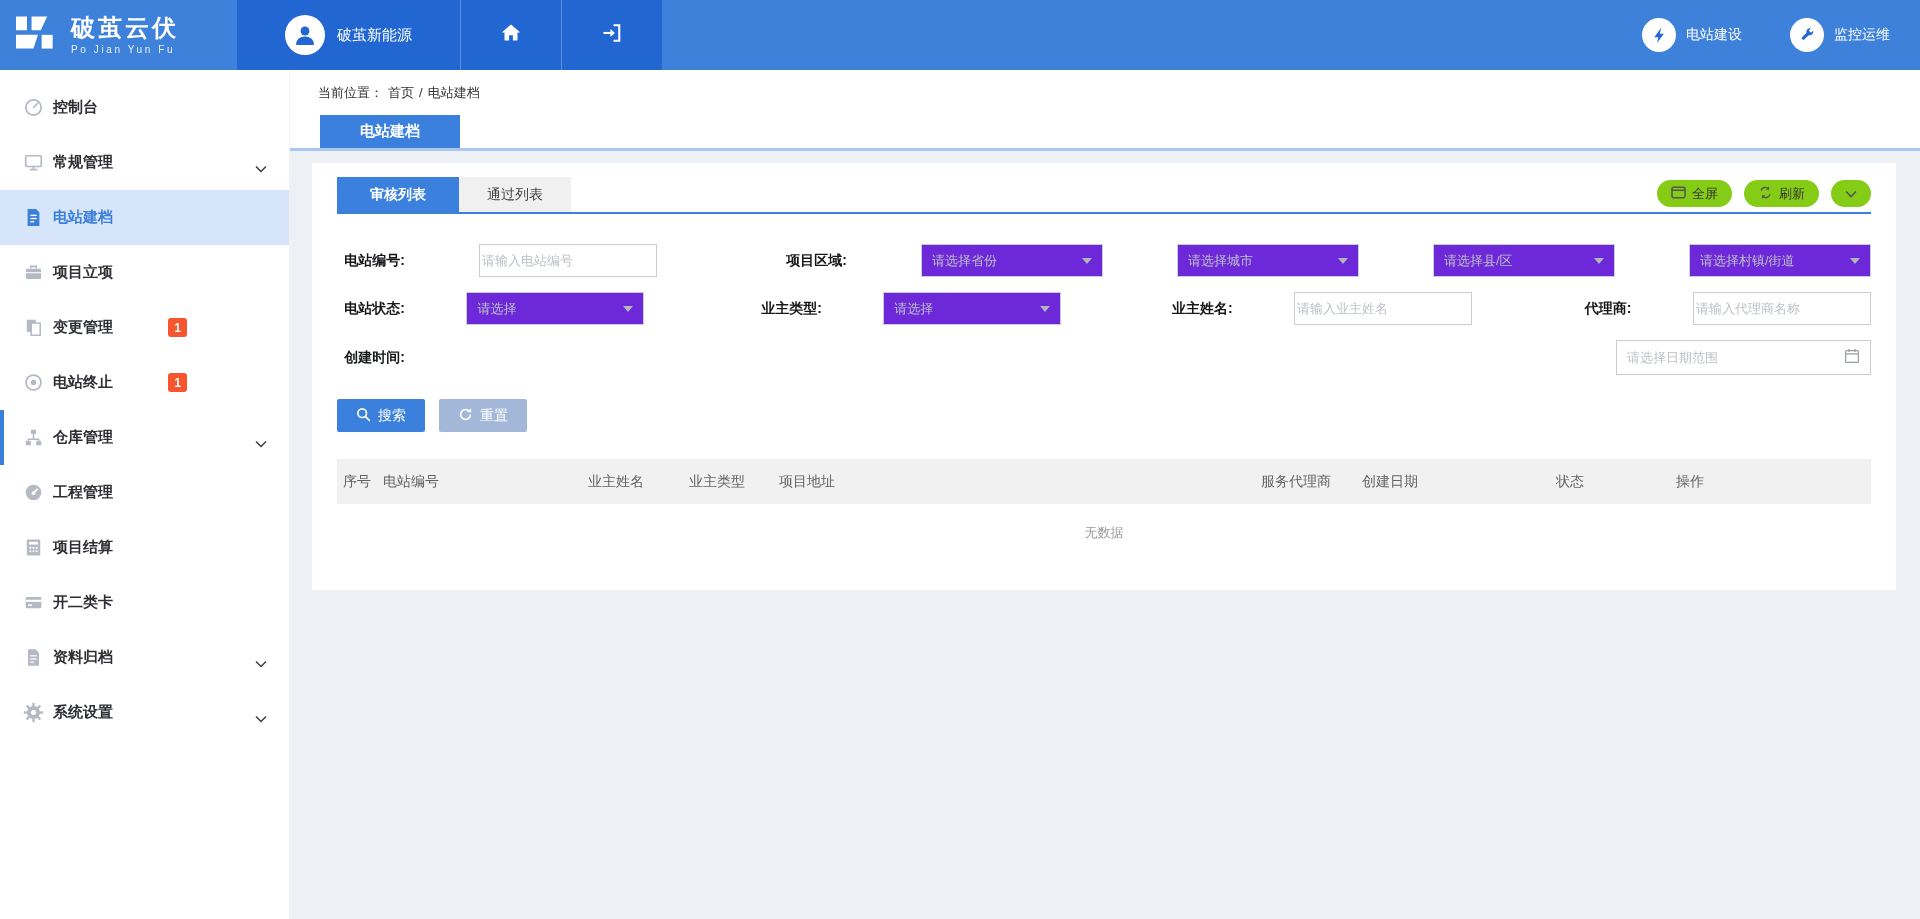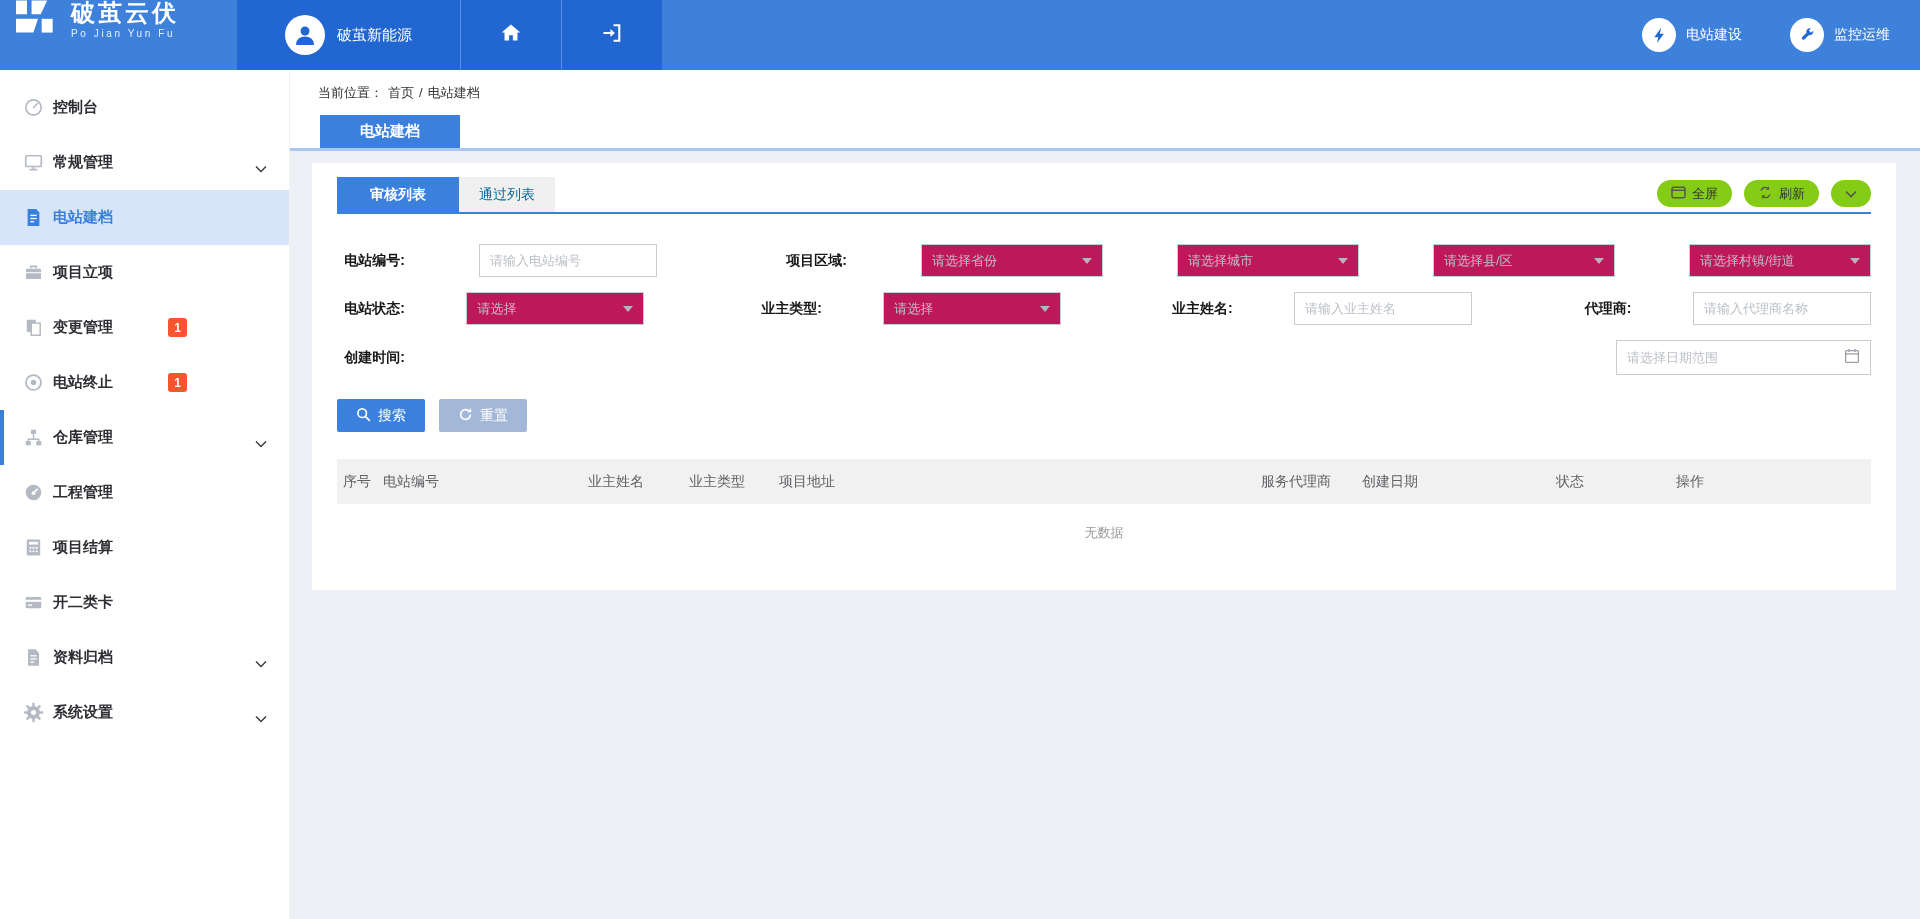--- a/index.html
+++ b/index.html
@@ -1,21 +1,21 @@
 <!DOCTYPE html>
 <html><head>
 <meta charset="utf-8">
 <style>
   * { margin:0; padding:0; box-sizing:border-box; }
   html,body { width:1920px; height:919px; overflow:hidden; }
   body { font-family:"Liberation Sans", sans-serif; background:#edf0f5; }
 
   
   .header { display:flex; height:70px; }
-  .logo-box { width:237px; background:#3d81db; display:flex; align-items:flex-start; padding-left:16px; gap:11px; }
+  .logo-box { width:237px; background:#3d81db; display:flex; align-items:center; padding-left:16px; gap:11px; }
   .logo-cn { color:#fff; font-size:24px; font-weight:700; letter-spacing:3px; line-height:1.1; }
   .logo-en { color:#e8f1fd; font-size:10px; letter-spacing:2.6px; margin-top:2px; }
   .header-dark { display:flex; background:#2166d1; }
   .hcell { display:flex; align-items:center; justify-content:center; }
   .hcell + .hcell { border-left:1px solid rgba(255,255,255,0.28); }
   .user-cell { width:223px; gap:12px; }
   .avatar { width:40px; height:40px; border-radius:50%; background:#fff; display:flex; align-items:center; justify-content:center; }
   .company { color:#fff; font-size:15px; }
   .icon-cell { width:101px; cursor:pointer; }
   .header-rest { flex:1; background:#3d81db; display:flex; align-items:center; justify-content:flex-end; gap:48px; padding-right:30px; }
@@ -41,34 +41,34 @@
   .topbar { background:#fff; border-bottom:3px solid #a9c7ef; }
   .breadcrumb { height:45px; display:flex; align-items:center; padding-left:28px; font-size:13px; color:#333; gap:5px; }
   .breadcrumb .bc-link { cursor:pointer; }
   .page-tab { margin-left:30px; width:140px; height:33px; background:#3a80dc; color:#fff; font-size:15px; font-weight:700; display:flex; align-items:center; justify-content:center; cursor:pointer; }
 
   .panel { margin:12px 24px 16px 22px; background:#fff; padding:14px 25px 22px; min-height:427px; }
   .panel-head { display:flex; justify-content:space-between; align-items:flex-end; border-bottom:2px solid #3a80dc; }
   .ptabs { display:flex; }
   .ptab { height:35px; display:flex; align-items:center; justify-content:center; font-size:14px; cursor:pointer; }
   .ptab.active { width:122px; background:#3a80dc; color:#fff; font-weight:700; }
-  .ptab.plain { width:96px; background:#f0f0f0; color:#0369a1;text-align:right; }
+  .ptab.plain { width:112px; background:#f0f0f0; color:#404040;text-align:right; }
   .pactions { display:flex; align-items:center; gap:12px; padding-bottom:5px; }
   .pill { height:27px; background:#84cc16; border-radius:14px; display:flex; align-items:center; gap:6px; padding:0 14px; font-size:13px; color:#333; border:none; cursor:pointer; }
 
   
   .filters { margin-top:30px; }
   .frow { display:flex; align-items:center; margin-bottom:15px;justify-content:space-between; }
   .flabel { width:68px; font-size:14px; font-weight:700; color:#17181a; text-align:right; flex-shrink:0; }
   .ml-g2 { margin-left:54px; }
   .ml-g3 { margin-left:48px; }
   .ml-g4 { margin-left:36px; }
-  .finput { width:178px; height:33px; border:1px solid #c9ccd1; background:#fff; margin-left:6px; padding:0 10px; font-size:13px; color:#606266; outline:none; font-family:"Liberation Sans",sans-serif; }
+  .finput { width:178px; height:33px; border:1px solid #c9ccd1; background:#fff; margin-left:6px; padding:0 2px; font-size:13px; color:#606266; outline:none; font-family:"Liberation Sans",sans-serif; }
   .finput::placeholder { color:#bcc0c6; }
-  .fselect { width:182px; height:33px; border:1px solid #c9ccd1; background:#be185d; margin-left:6px; display:flex; align-items:center; justify-content:space-between; padding:0 10px; cursor:pointer; }
+  .fselect { width:182px; height:33px; border:1px solid #c9ccd1; background:#6d28d9; margin-left:6px; display:flex; align-items:center; justify-content:space-between; padding:0 10px; cursor:pointer; }
   .fselect.w178 { width:178px; }
   .sel-text { font-size:13px; color:#bcc0c6; }
   .caret { width:0; height:0; border-left:5px solid transparent; border-right:5px solid transparent; border-top:6px solid #b1b6bd; }
   .date-box { width:255px; height:35px; border:1px solid #c9ccd1; background:#fff; margin-left:6px; display:flex; align-items:center; justify-content:space-between; padding:0 10px; cursor:pointer; }
   .date-ph { font-size:13px; color:#bcc0c6; }
 
   .btn-row { margin-top:24px; display:flex; gap:14px; }
   .btn { height:33px; width:88px; display:flex; align-items:center; justify-content:center; gap:7px; color:#fff; font-size:14px; border:none; border-radius:2px; cursor:pointer; font-family:"Liberation Sans",sans-serif; }
   .btn-search { background:#3a80dc; }
   .btn-reset { background:#a3b8d8; }

